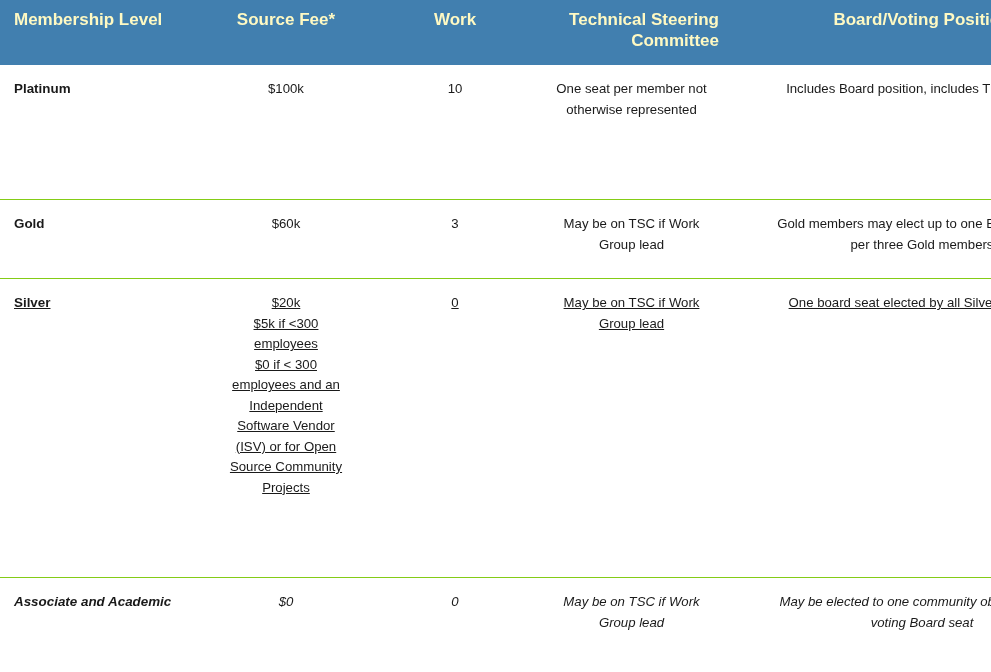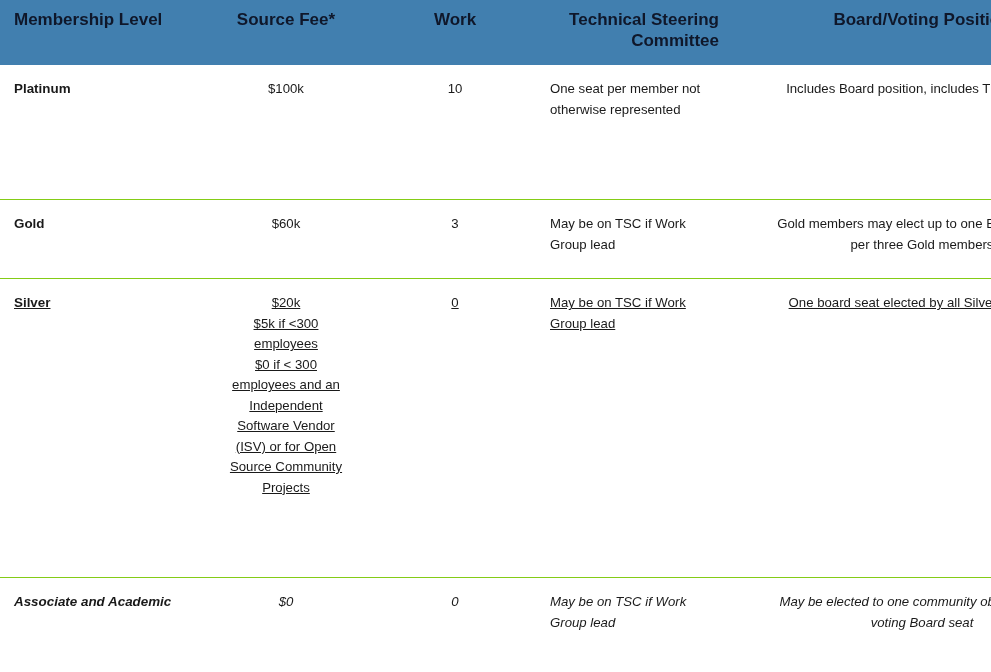--- a/index.html
+++ b/index.html
@@ -20,21 +20,21 @@
   }
   table.membership-table {
     width: 991px;
     border-collapse: collapse;
     table-layout: fixed;
   }
   thead tr {
     background: #417FAF;
   }
   thead th {
-    color: #0f172a;
+    color: #fef9c3;
     font-size: 17px;
     font-weight: bold;
     padding: 10px 12px 14px 12px;
     vertical-align: top;
     line-height: 1.22;
   }
   th.col-level   { width: 168px; text-align: left; padding-left: 14px; }
   th.col-fee     { width: 160px; text-align: center; }
   th.col-ftes    { width: 130px; text-align: center; }
   th.col-tsc     { width: 175px; text-align: right; }
@@ -57,21 +57,21 @@
     padding-left: 14px;
     font-size: 13.4px;
   }
   td.fee {
     text-align: center;
     padding-left: 28px;
     padding-right: 28px;
   }
   td.ftes { text-align: center; }
   td.tsc {
-    text-align: left;
+    text-align: center;
     padding-left: 18px;
     padding-right: 18px;
   }
   td.board {
     text-align: center;
     padding-left: 40px;
     padding-right: 40px;
   }
   .row-platinum td { height: 104px; }
   .row-gold td { height: 48px; }

